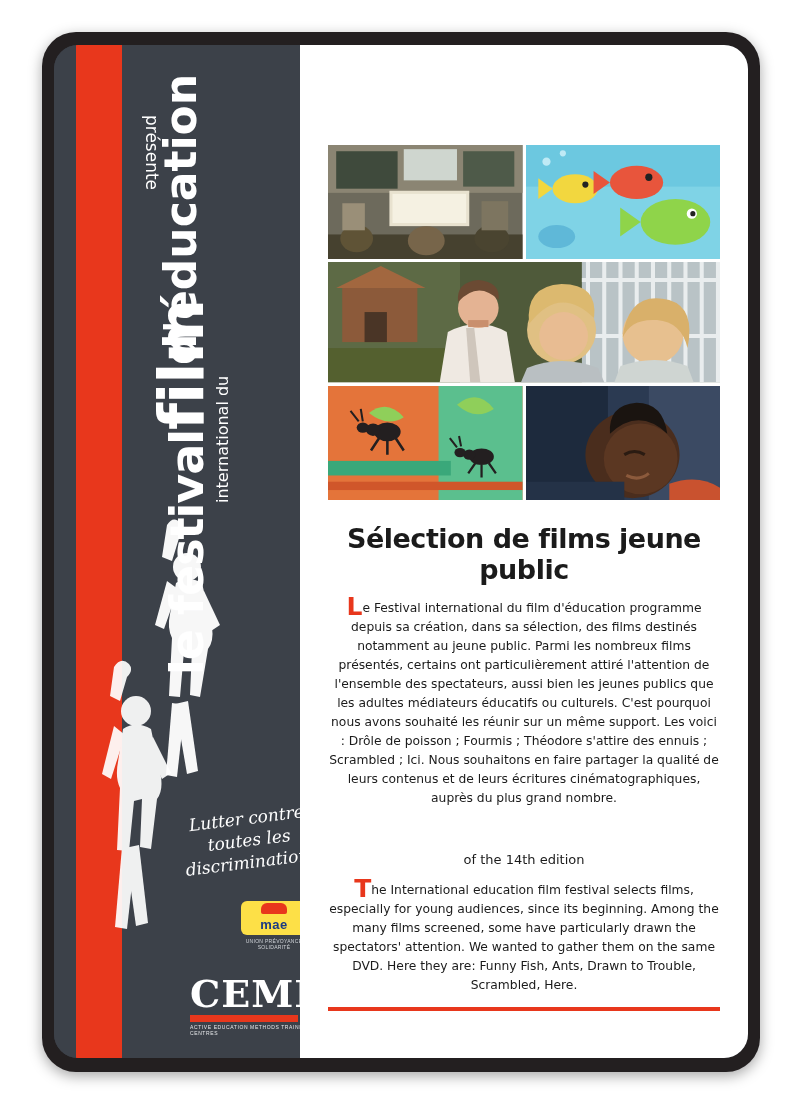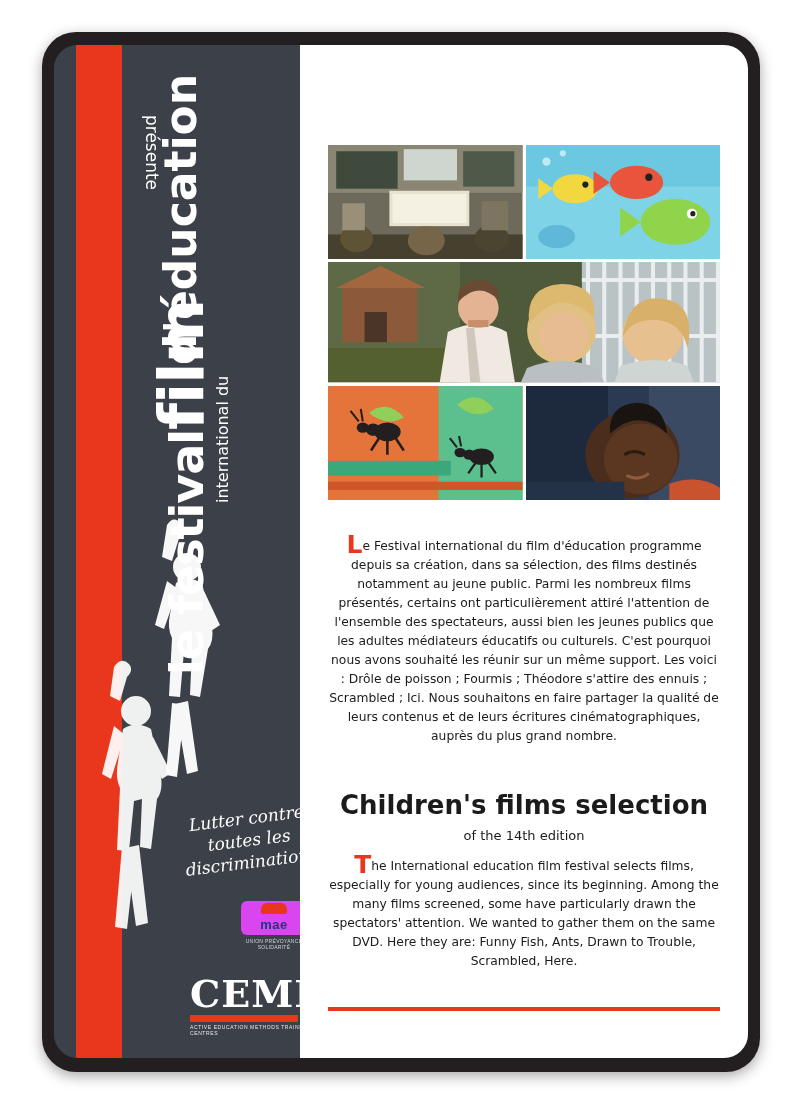--- a/index.html
+++ b/index.html
@@ -142,21 +142,21 @@
     position: absolute;
     left: 178px;
     top: 856px;
     width: 84px;
     text-align: center;
   }
   .mae-badge {
     width: 66px;
     height: 34px;
     margin: 0 auto;
-    background: #d946ef;
+    background: #fde047;
     border-radius: 6px;
     position: relative;
   }
   .mae-badge .mae-txt {
     position: absolute;
     left: 0; right: 0;
     bottom: 3px;
     font-size: 13px;
     font-weight: bold;
     color: #1b3a82;
@@ -485,26 +485,26 @@
               <path d="M82,46 q28,-26 56,0 q-4,-30 -30,-30 q-28,2 -26,30 z" fill="#1a1410"></path>
               <path d="M96,66 q10,-6 20,0" stroke="#2a1b12" stroke-width="3" fill="none"></path>
               <path d="M98,86 q12,6 22,-2" stroke="#8c5a3c" stroke-width="3" fill="none"></path>
               <path d="M140,94 q28,-10 50,4 l0,12 l-50,0 z" fill="#c9522f"></path>
               <rect x="0" y="92" width="96" height="18" fill="#243247"></rect>
             </svg>
           </div>
         </div>
 
         <div class="content">
+          <div class="fr-title">Sélection de films jeune public</div>
           <div class="body-text">
             <span class="dropcap">L</span><span>e Festival international du film d'éducation programme depuis sa création, dans sa sélection, des films destinés notamment au jeune public. Parmi les nombreux films présentés, certains ont particulièrement attiré l'attention de l'ensemble des spectateurs, aussi bien les jeunes publics que les adultes médiateurs éducatifs ou culturels. C'est pourquoi nous avons souhaité les réunir sur un même support. Les voici : Drôle de poisson ; Fourmis ; Théodore s'attire des ennuis ; Scrambled ; Ici. Nous souhaitons en faire partager la qualité de leurs contenus et de leurs écritures cinématographiques, auprès du plus grand nombre.</span>
           </div>
 
           <div class="en-block">
-            <div class="en-title">Children's films selection</div>
             <div class="en-sub">of the 14th edition</div>
             <div class="body-text">
               <span class="dropcap">T</span><span>he International education film festival selects films, especially for young audiences, since its beginning. Among the many films screened, some have particularly drawn the spectators' attention. We wanted to gather them on the same DVD. Here they are: Funny Fish, Ants, Drawn to Trouble, Scrambled, Here.</span>
             </div>
           </div>
         </div>
 
         <div class="bottom-rule"></div>
       </div>
 

